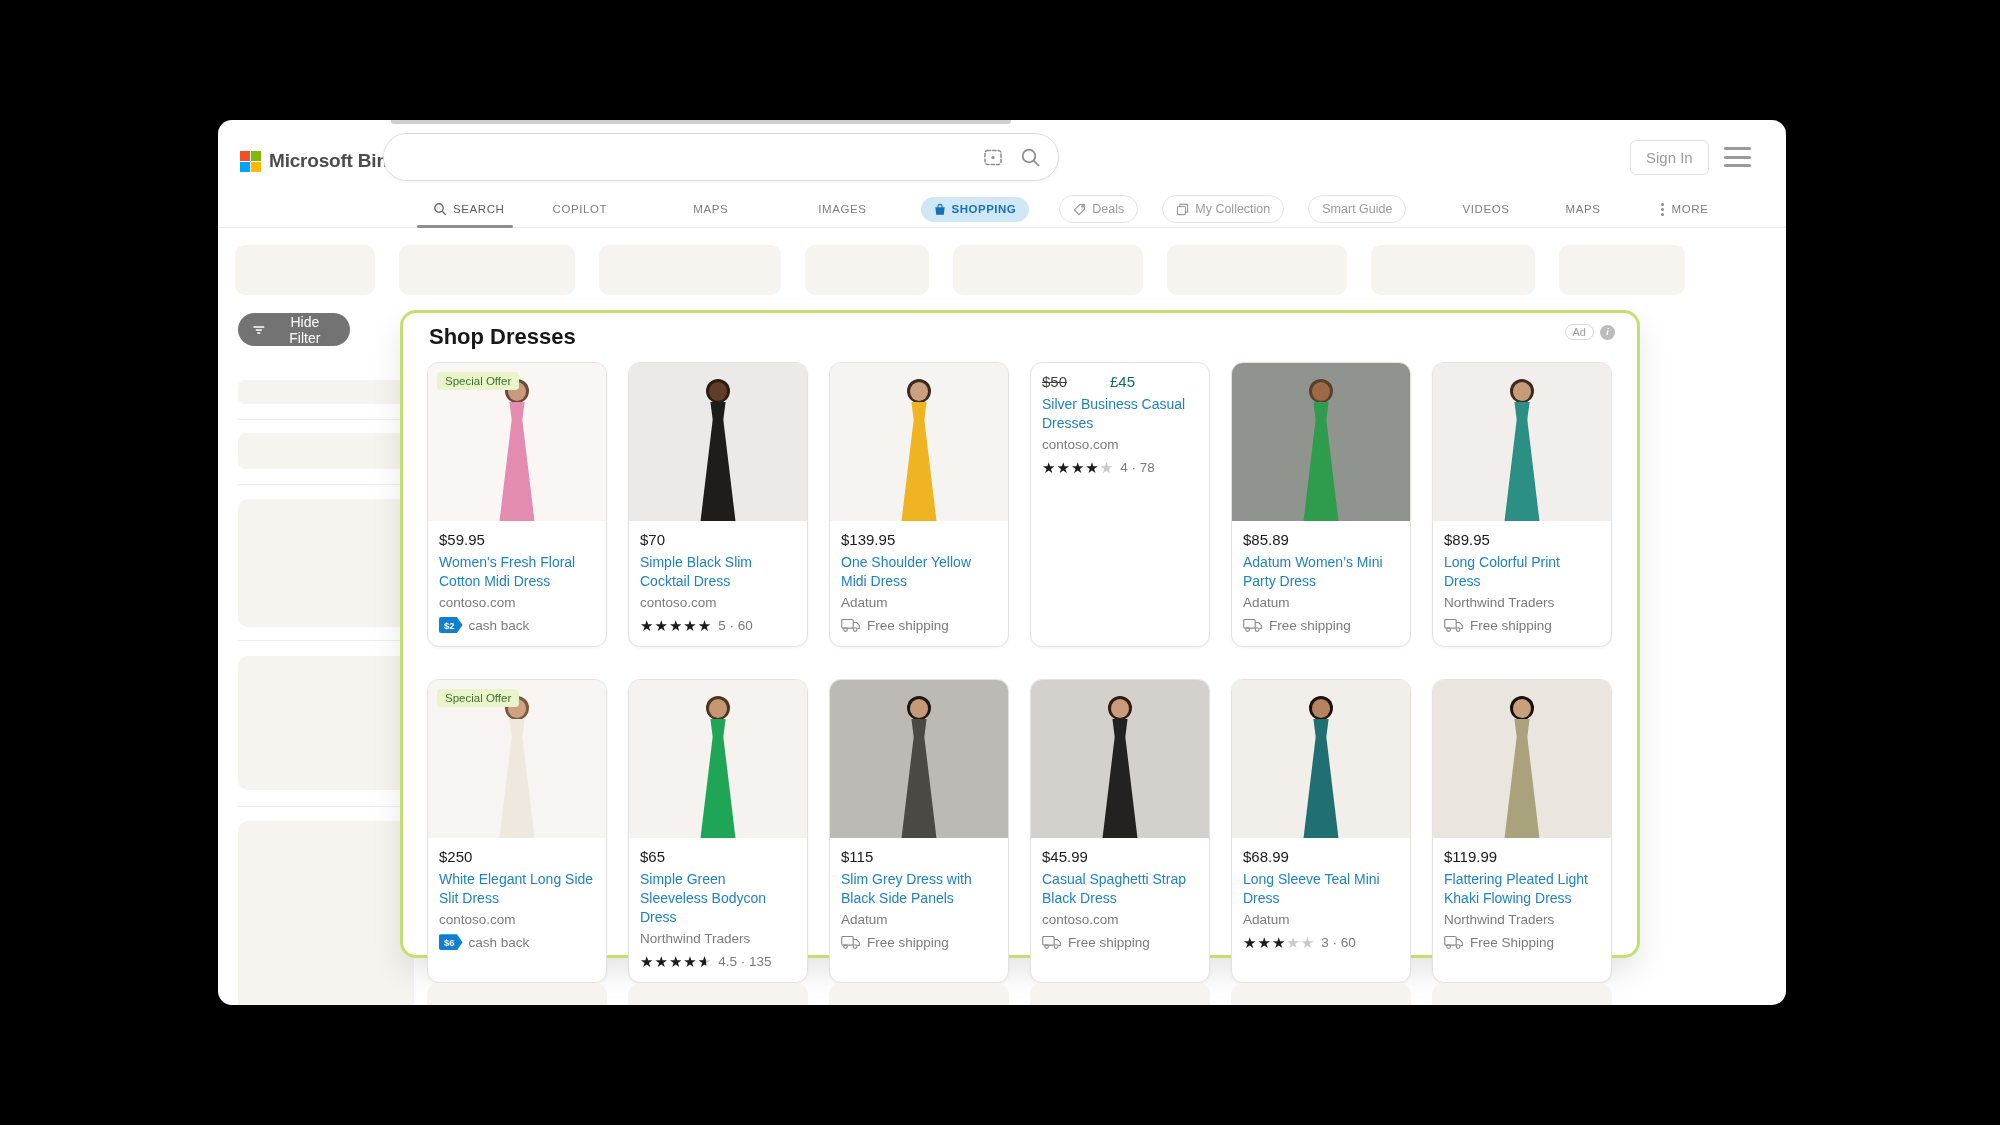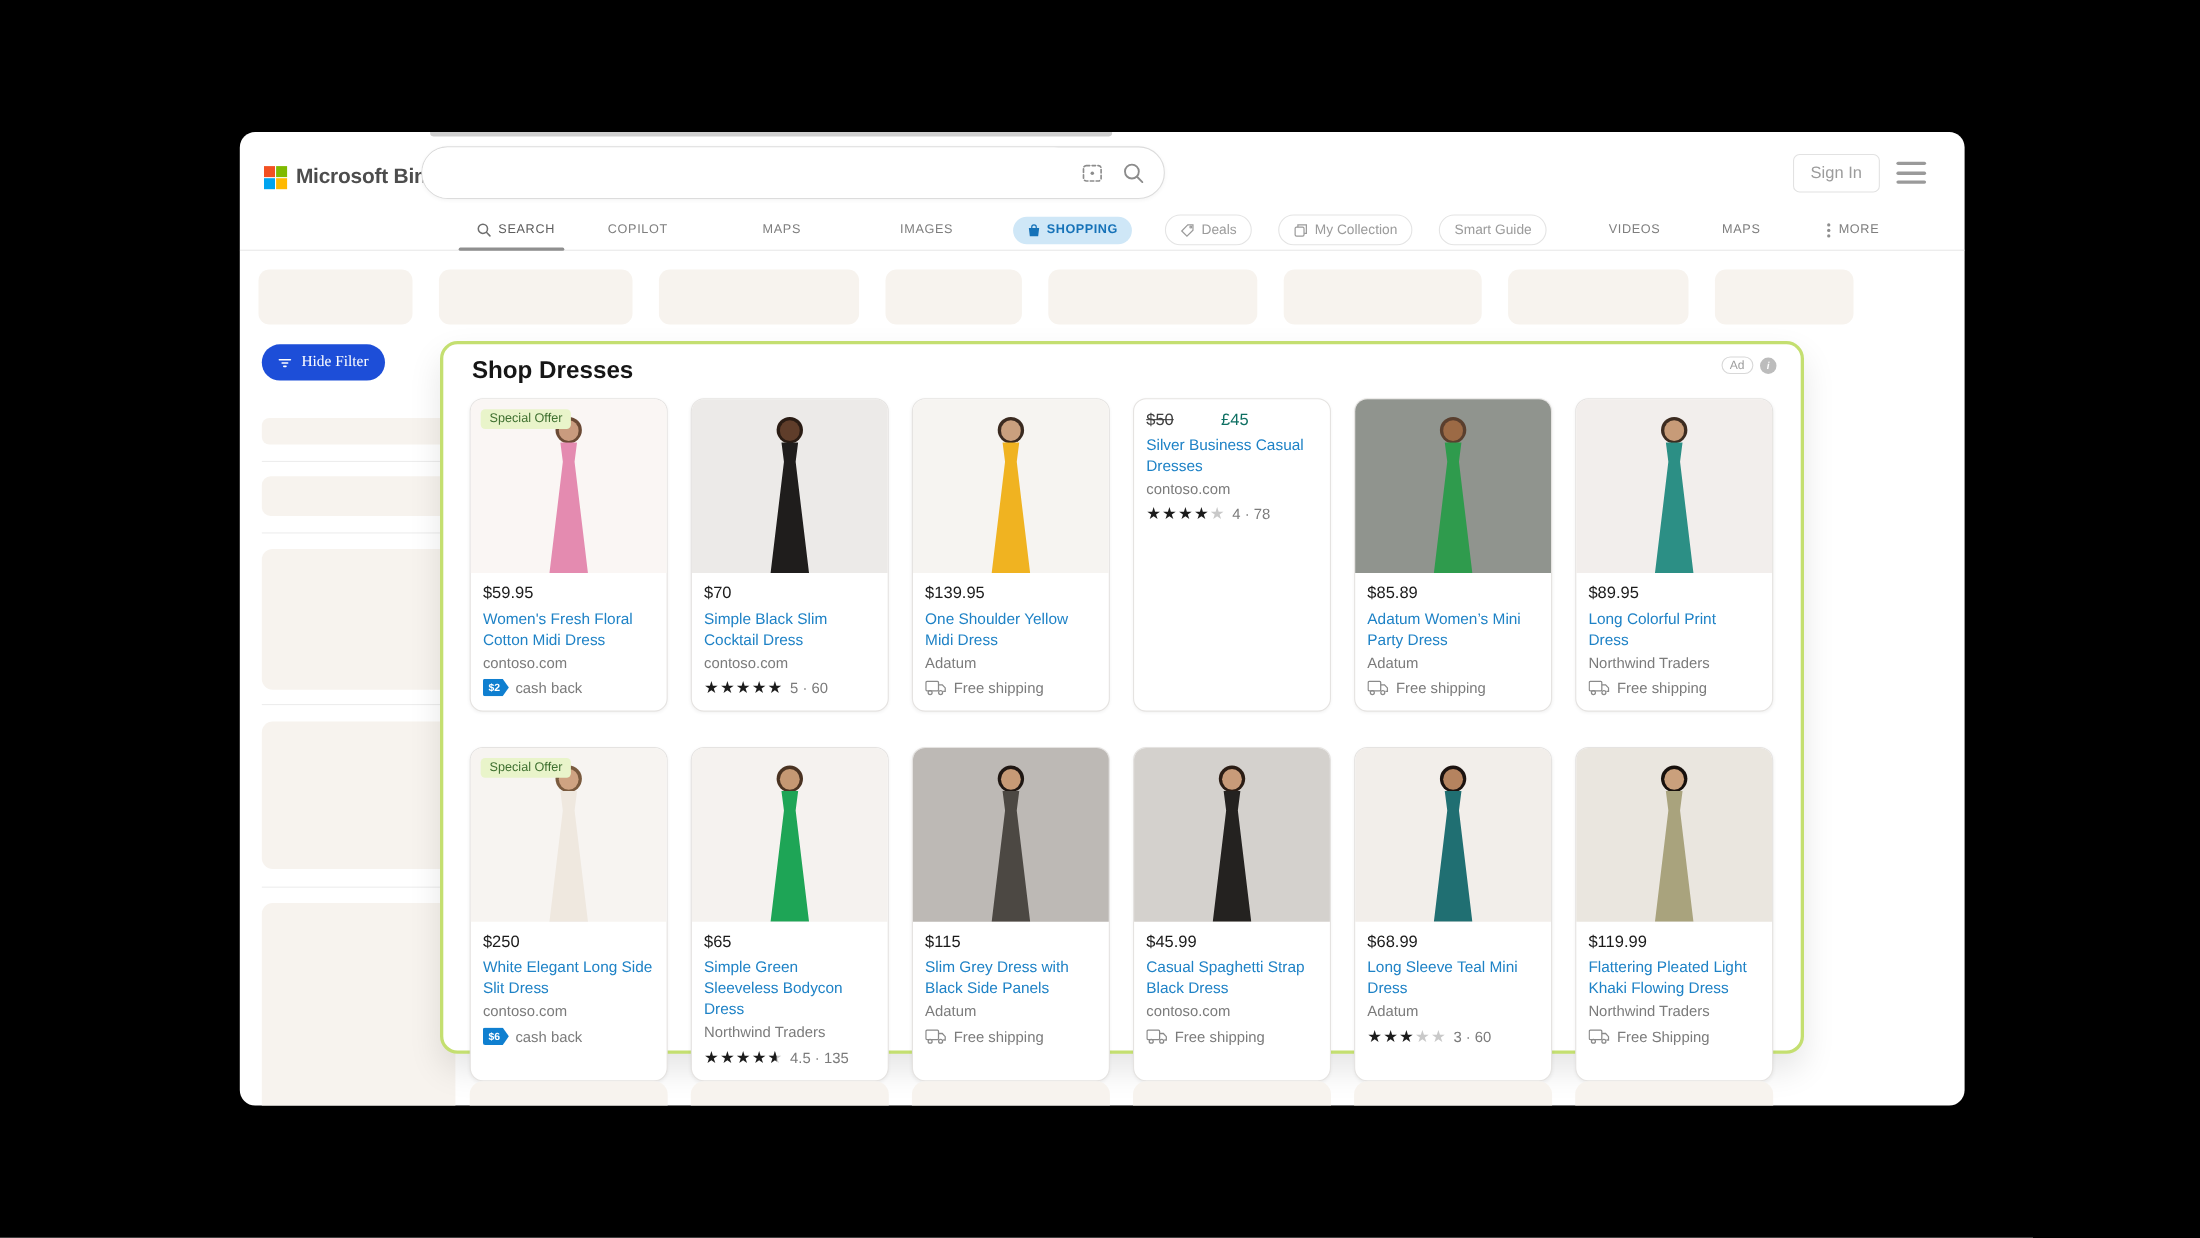--- a/index.html
+++ b/index.html
@@ -32,21 +32,21 @@
 
   
   .ph { background:#f7f3ee; border-radius:10px; }
   .top-pills { position:absolute; left:17px; top:125px; display:flex; gap:24px; }
   .top-pills .ph { height:50px; }
   .bottom-pills { position:absolute; left:209px; top:863px; display:flex; gap:21px; }
   .bottom-pills .ph { width:180px; height:42px; border-radius:12px; }
 
   
   .sidebar { position:absolute; left:20px; top:193px; width:176px; }
-  .hide-filter { width:112px; height:33px; background:#1d4ed8; border:none; border-radius:17px; color:#fff; font-size:14px; display:flex; align-items:center; gap:8px; padding:0 14px; cursor:pointer; font-family:Liberation Serif, serif; }
+  .hide-filter { width:112px; height:33px; background:#737373; border:none; border-radius:17px; color:#fff; font-size:14px; display:flex; align-items:center; gap:8px; padding:0 14px; cursor:pointer; font-family:Liberation Sans, sans-serif; }
   .sb-div { height:1px; background:#ededed; }
 
   
   .shop-module { position:absolute; left:182px; top:190px; width:1240px; height:648px; background:#fff; border:3px solid #c4df70; border-radius:16px; box-shadow:0 14px 30px rgba(0,0,0,.10); }
   .shop-header { display:flex; justify-content:space-between; align-items:flex-start; padding:11px 22px 10px 26px;gap:36px; }
   .shop-title { font-size:22px; color:#161616; }
   .shop-title b { font-weight:700; }
   .ad-wrap { display:flex; align-items:center; gap:6px; }
   .ad-pill { border:1px solid #d8d8d8; border-radius:9px; padding:1px 7px; font-size:11px; color:#9d9d9d; }
   .info-dot { width:15px; height:15px; border-radius:50%; background:#bcbcbc; color:#fff; font-size:9px; font-style:italic; font-weight:700; display:flex; align-items:center; justify-content:center; cursor:pointer; }

